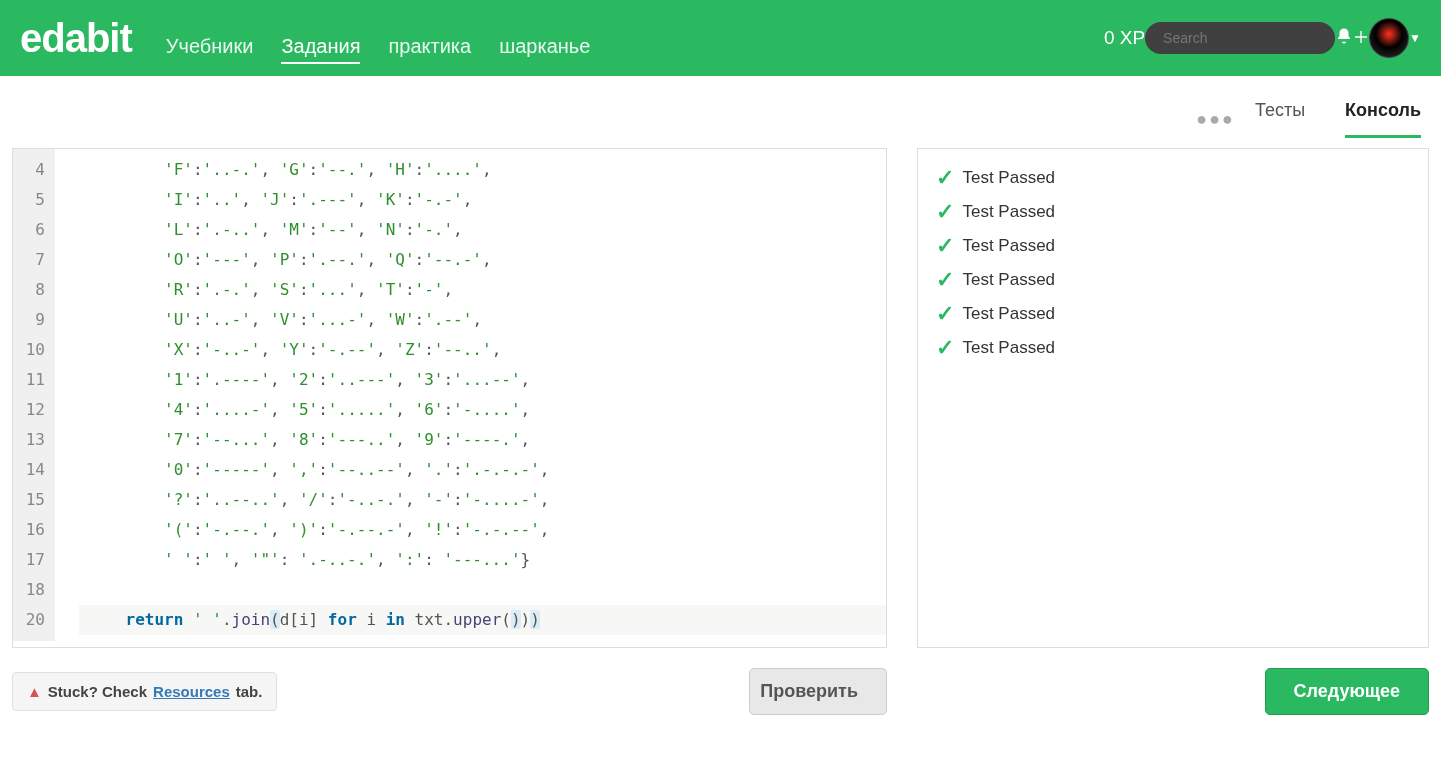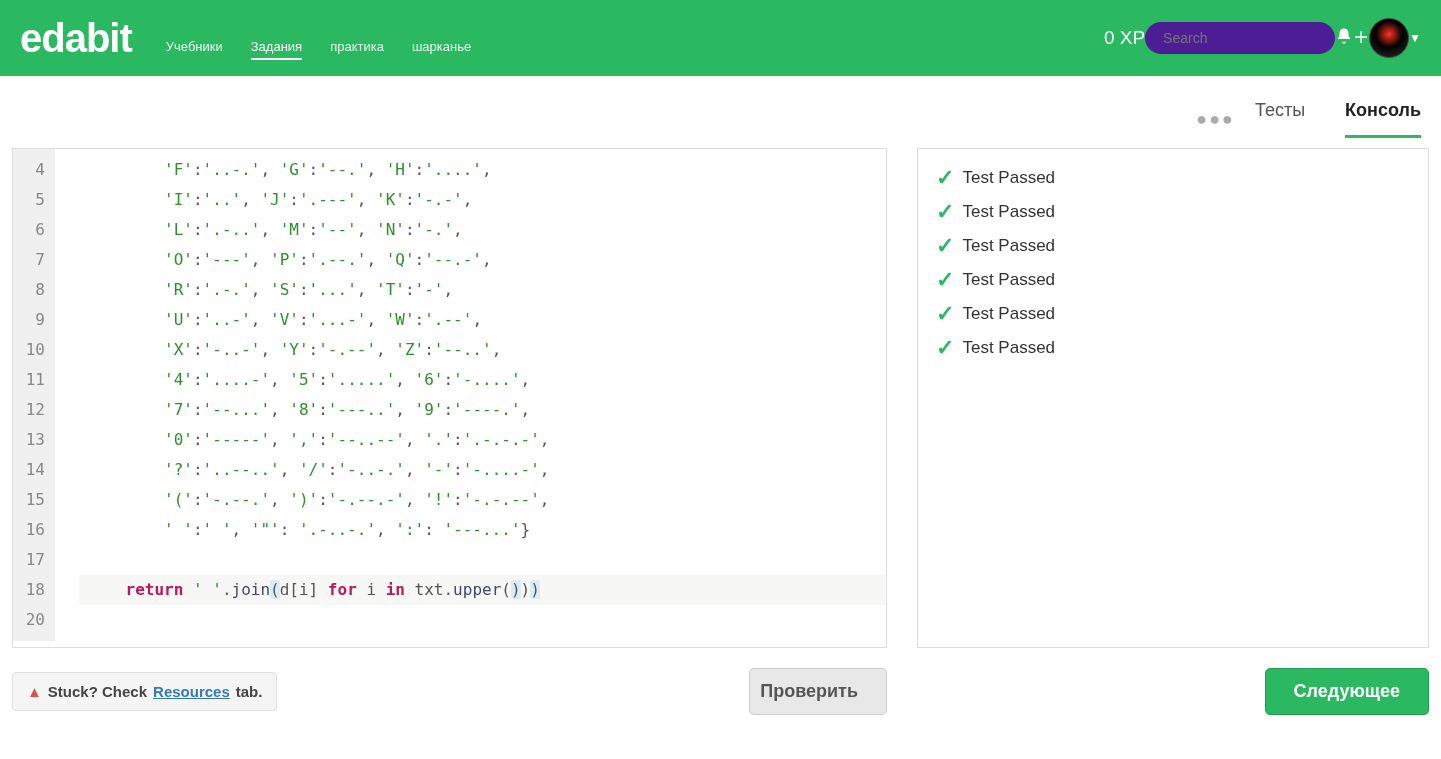--- a/index.html
+++ b/index.html
@@ -19,42 +19,42 @@
       font-weight: 700;
       letter-spacing: -1px;
       margin-right: 34px;
     }
     .nav-links {
       display: flex;
       gap: 28px;
       flex: 1;
     }
     .nav-link {
-      font-size: 13px;
+      font-size: 20px;
       color: #e8f8ee;
       cursor: pointer;
       padding-bottom: 4px;
       margin-top: 22px;
     }
     .nav-link.active {
       color: #fff;
       border-bottom: 2px solid #fff;
       font-weight: 500;
     }
     .nav-right {
       display: flex;
       align-items: center;
       gap: 0;
     }
     .xp-label {
       font-size: 19px;
       color: #fff;
     }
     .search-box {
-      background: #4c1d95;
+      background: #404040;
       border-radius: 20px;
       padding: 8px 18px;
       width: 190px;
       border: none;
       font-size: 14px;
       color: #999;
     }
     .nav-icon {
       color: #fff;
       font-size: 20px;
@@ -151,21 +151,21 @@
       color: #555;
     }
     .code-line {
       height: 30px;
       line-height: 30px;
       white-space: pre;
       padding-left: 8px;
       margin-left: 24px;
     }
     .tok-str { color: #2f8f2f; }
-    .tok-kw { color: #be185d; font-weight: 600;}
+    .tok-kw { color: #0369a1; font-weight: 600;}
     .tok-id { color: #447; }
     .code-line.hl {
       background: #f7f7f5;
     }
     .code-line.hl .bracket { background: #d9edf7; border-radius: 2px; }
     
     
     .editor::-webkit-scrollbar { width: 16px; }
     .editor::-webkit-scrollbar-track { background: #f0f0f0; }
     .editor::-webkit-scrollbar-thumb { background: #bbb; border-radius: 2px; }
@@ -297,20 +297,21 @@
             <div class="ln">20</div>
           </div>
         <div class="code-lines" id="codebody">
             <div class="code-line">        <span class="tok-str">'F'</span>:<span class="tok-str">'..-.'</span>, <span class="tok-str">'G'</span>:<span class="tok-str">'--.'</span>, <span class="tok-str">'H'</span>:<span class="tok-str">'....'</span>,</div>
             <div class="code-line">        <span class="tok-str">'I'</span>:<span class="tok-str">'..'</span>, <span class="tok-str">'J'</span>:<span class="tok-str">'.---'</span>, <span class="tok-str">'K'</span>:<span class="tok-str">'-.-'</span>,</div>
             <div class="code-line">        <span class="tok-str">'L'</span>:<span class="tok-str">'.-..'</span>, <span class="tok-str">'M'</span>:<span class="tok-str">'--'</span>, <span class="tok-str">'N'</span>:<span class="tok-str">'-.'</span>,</div>
             <div class="code-line">        <span class="tok-str">'O'</span>:<span class="tok-str">'---'</span>, <span class="tok-str">'P'</span>:<span class="tok-str">'.--.'</span>, <span class="tok-str">'Q'</span>:<span class="tok-str">'--.-'</span>,</div>
             <div class="code-line">        <span class="tok-str">'R'</span>:<span class="tok-str">'.-.'</span>, <span class="tok-str">'S'</span>:<span class="tok-str">'...'</span>, <span class="tok-str">'T'</span>:<span class="tok-str">'-'</span>,</div>
             <div class="code-line">        <span class="tok-str">'U'</span>:<span class="tok-str">'..-'</span>, <span class="tok-str">'V'</span>:<span class="tok-str">'...-'</span>, <span class="tok-str">'W'</span>:<span class="tok-str">'.--'</span>,</div>
             <div class="code-line">        <span class="tok-str">'X'</span>:<span class="tok-str">'-..-'</span>, <span class="tok-str">'Y'</span>:<span class="tok-str">'-.--'</span>, <span class="tok-str">'Z'</span>:<span class="tok-str">'--..'</span>,</div>
+            <div class="code-line">        <span class="tok-str">'1'</span>:<span class="tok-str">'.----'</span>, <span class="tok-str">'2'</span>:<span class="tok-str">'..---'</span>, <span class="tok-str">'3'</span>:<span class="tok-str">'...--'</span>,</div>
             <div class="code-line">        <span class="tok-str">'4'</span>:<span class="tok-str">'....-'</span>, <span class="tok-str">'5'</span>:<span class="tok-str">'.....'</span>, <span class="tok-str">'6'</span>:<span class="tok-str">'-....'</span>,</div>
             <div class="code-line">        <span class="tok-str">'7'</span>:<span class="tok-str">'--...'</span>, <span class="tok-str">'8'</span>:<span class="tok-str">'---..'</span>, <span class="tok-str">'9'</span>:<span class="tok-str">'----.'</span>,</div>
             <div class="code-line">        <span class="tok-str">'0'</span>:<span class="tok-str">'-----'</span>, <span class="tok-str">','</span>:<span class="tok-str">'--..--'</span>, <span class="tok-str">'.'</span>:<span class="tok-str">'.-.-.-'</span>,</div>
             <div class="code-line">        <span class="tok-str">'?'</span>:<span class="tok-str">'..--..'</span>, <span class="tok-str">'/'</span>:<span class="tok-str">'-..-.'</span>, <span class="tok-str">'-'</span>:<span class="tok-str">'-....-'</span>,</div>
             <div class="code-line">        <span class="tok-str">'('</span>:<span class="tok-str">'-.--.'</span>, <span class="tok-str">')'</span>:<span class="tok-str">'-.--.-'</span>, <span class="tok-str">'!'</span>:<span class="tok-str">'-.-.--'</span>,</div>
             <div class="code-line">        <span class="tok-str">' '</span>:<span class="tok-str">' '</span>, <span class="tok-str">'"'</span>: <span class="tok-str">'.-..-.'</span>, <span class="tok-str">':'</span>: <span class="tok-str">'---...'</span>}</div>
             <div class="code-line"></div>
             <div class="code-line hl">    <span class="tok-kw">return</span> <span class="tok-str">' '</span>.<span class="tok-id">join</span><span class="bracket">(</span>d[i] <span class="tok-kw">for</span> i <span class="tok-kw">in</span> txt.<span class="tok-id">upper</span>(<span class="bracket">)</span>)<span class="bracket">)</span></div>
           </div>
       </div>

